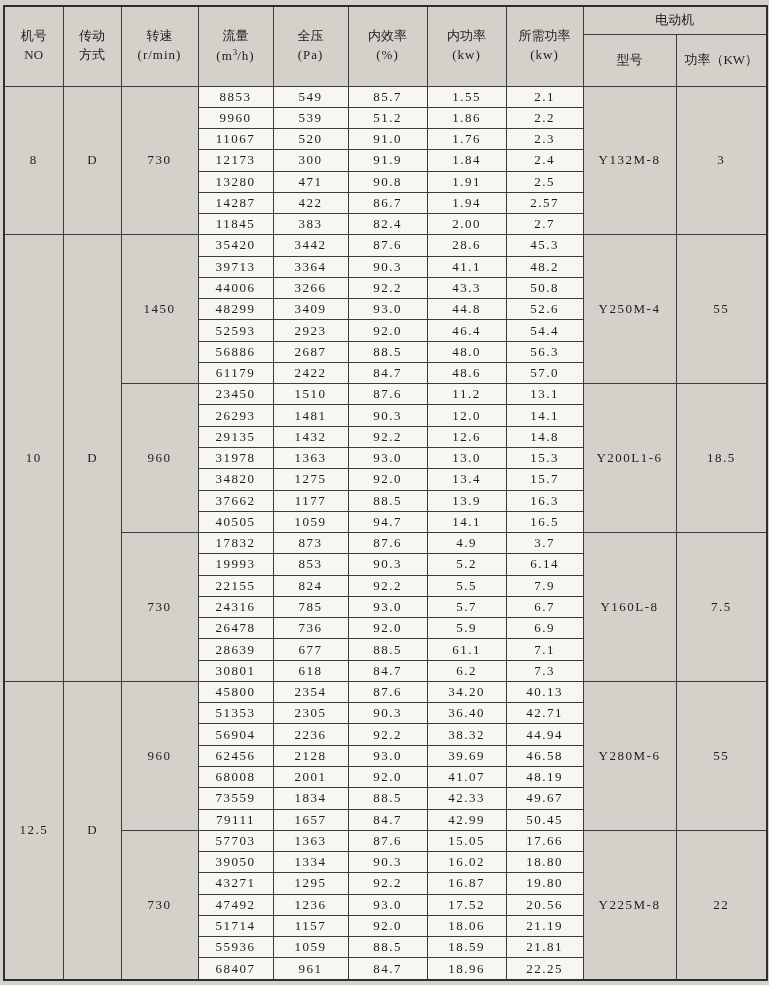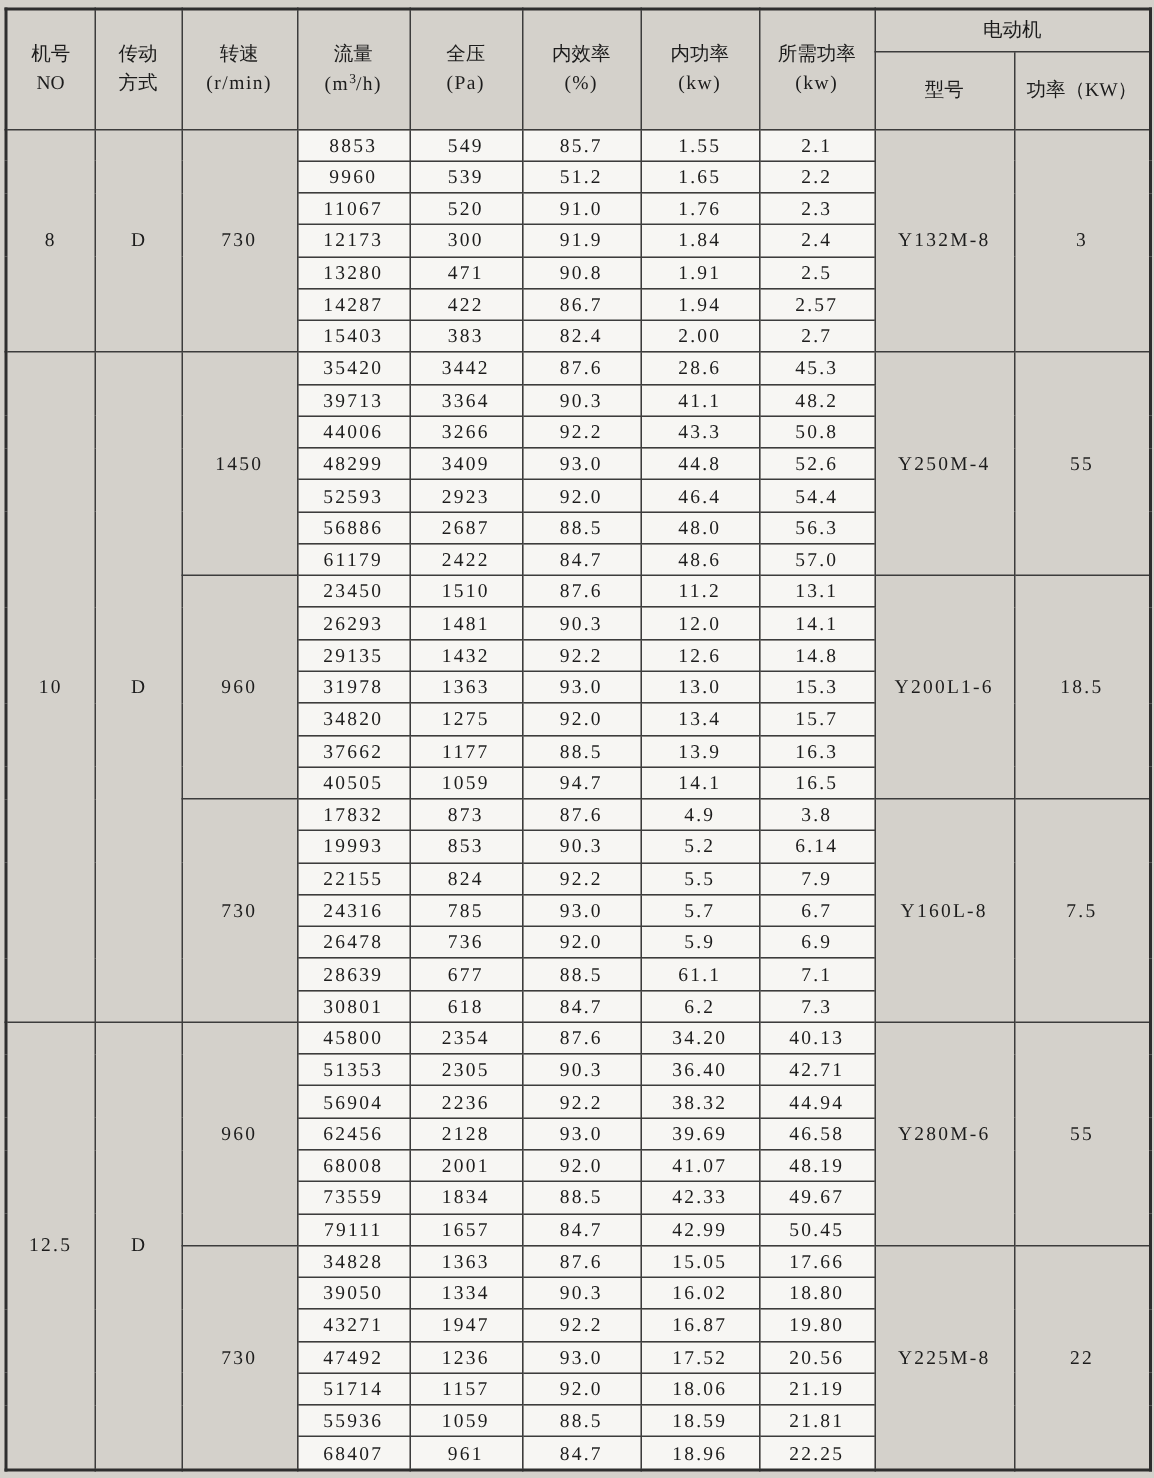--- a/index.html
+++ b/index.html
@@ -106,21 +106,21 @@
         <td class="white num">85.7</td>
         <td class="white num">1.55</td>
         <td class="white num">2.1</td>
         <td class="gray num" rowspan="7">Y132M-8</td>
         <td class="gray num" rowspan="7">3</td>
       </tr>
       <tr>
         <td class="white num">9960</td>
         <td class="white num">539</td>
         <td class="white num">51.2</td>
-        <td class="white num">1.65</td>
+        <td class="white num">1.86</td>
         <td class="white num">2.2</td>
       </tr>
       <tr>
         <td class="white num">11067</td>
         <td class="white num">520</td>
         <td class="white num">91.0</td>
         <td class="white num">1.76</td>
         <td class="white num">2.3</td>
       </tr>
       <tr>
@@ -138,21 +138,21 @@
         <td class="white num">2.5</td>
       </tr>
       <tr>
         <td class="white num">14287</td>
         <td class="white num">422</td>
         <td class="white num">86.7</td>
         <td class="white num">1.94</td>
         <td class="white num">2.57</td>
       </tr>
       <tr>
-        <td class="white num">15403</td>
+        <td class="white num">11845</td>
         <td class="white num">383</td>
         <td class="white num">82.4</td>
         <td class="white num">2.00</td>
         <td class="white num">2.7</td>
       </tr>
       <tr class="group-start">
         <td class="gray num" rowspan="21">10</td>
         <td class="gray" rowspan="21">D</td>
         <td class="gray num" rowspan="7">1450</td>
         <td class="white num">35420</td>
@@ -256,21 +256,21 @@
         <td class="white num">94.7</td>
         <td class="white num">14.1</td>
         <td class="white num">16.5</td>
       </tr>
       <tr>
         <td class="gray num" rowspan="7">730</td>
         <td class="white num">17832</td>
         <td class="white num">873</td>
         <td class="white num">87.6</td>
         <td class="white num">4.9</td>
-        <td class="white num">3.8</td>
+        <td class="white num">3.7</td>
         <td class="gray num" rowspan="7">Y160L-8</td>
         <td class="gray num" rowspan="7">7.5</td>
       </tr>
       <tr>
         <td class="white num">19993</td>
         <td class="white num">853</td>
         <td class="white num">90.3</td>
         <td class="white num">5.2</td>
         <td class="white num">6.14</td>
       </tr>
@@ -358,38 +358,38 @@
       </tr>
       <tr>
         <td class="white num">79111</td>
         <td class="white num">1657</td>
         <td class="white num">84.7</td>
         <td class="white num">42.99</td>
         <td class="white num">50.45</td>
       </tr>
       <tr>
         <td class="gray num" rowspan="7">730</td>
-        <td class="white num">34828</td>
+        <td class="white num">57703</td>
         <td class="white num">1363</td>
         <td class="white num">87.6</td>
         <td class="white num">15.05</td>
         <td class="white num">17.66</td>
         <td class="gray num" rowspan="7">Y225M-8</td>
         <td class="gray num" rowspan="7">22</td>
       </tr>
       <tr>
         <td class="white num">39050</td>
         <td class="white num">1334</td>
         <td class="white num">90.3</td>
         <td class="white num">16.02</td>
         <td class="white num">18.80</td>
       </tr>
       <tr>
         <td class="white num">43271</td>
-        <td class="white num">1947</td>
+        <td class="white num">1295</td>
         <td class="white num">92.2</td>
         <td class="white num">16.87</td>
         <td class="white num">19.80</td>
       </tr>
       <tr>
         <td class="white num">47492</td>
         <td class="white num">1236</td>
         <td class="white num">93.0</td>
         <td class="white num">17.52</td>
         <td class="white num">20.56</td>

